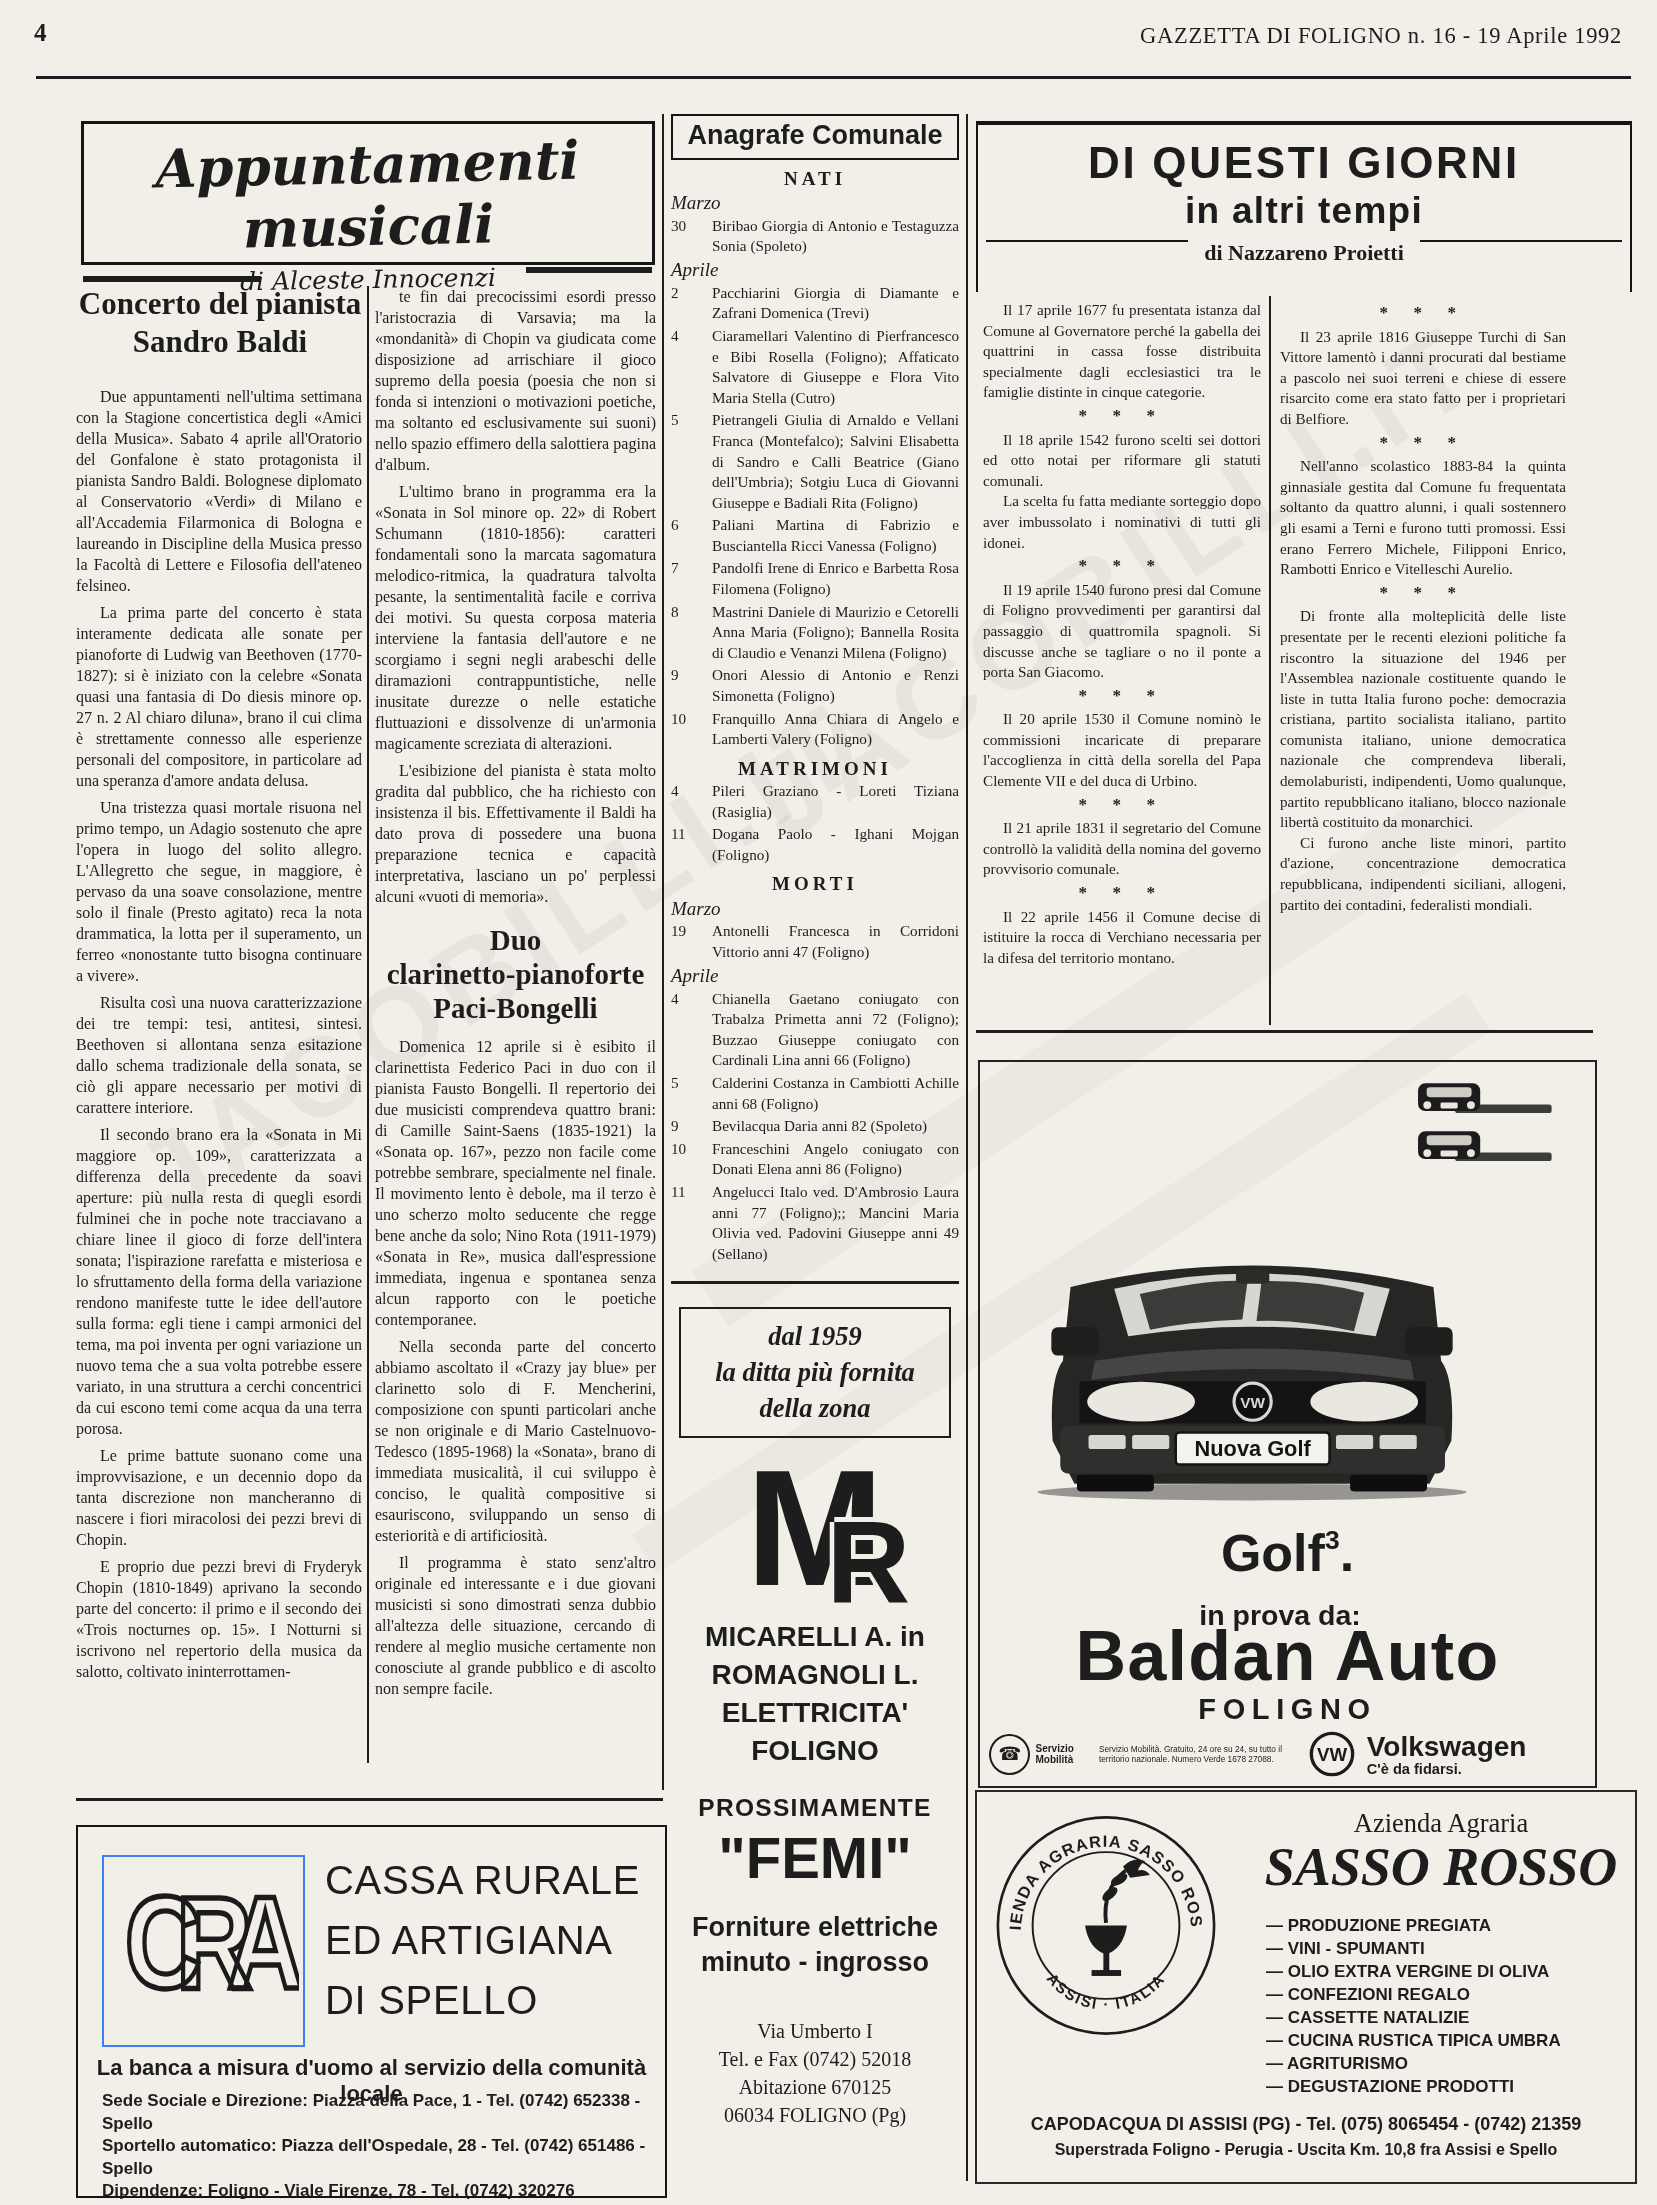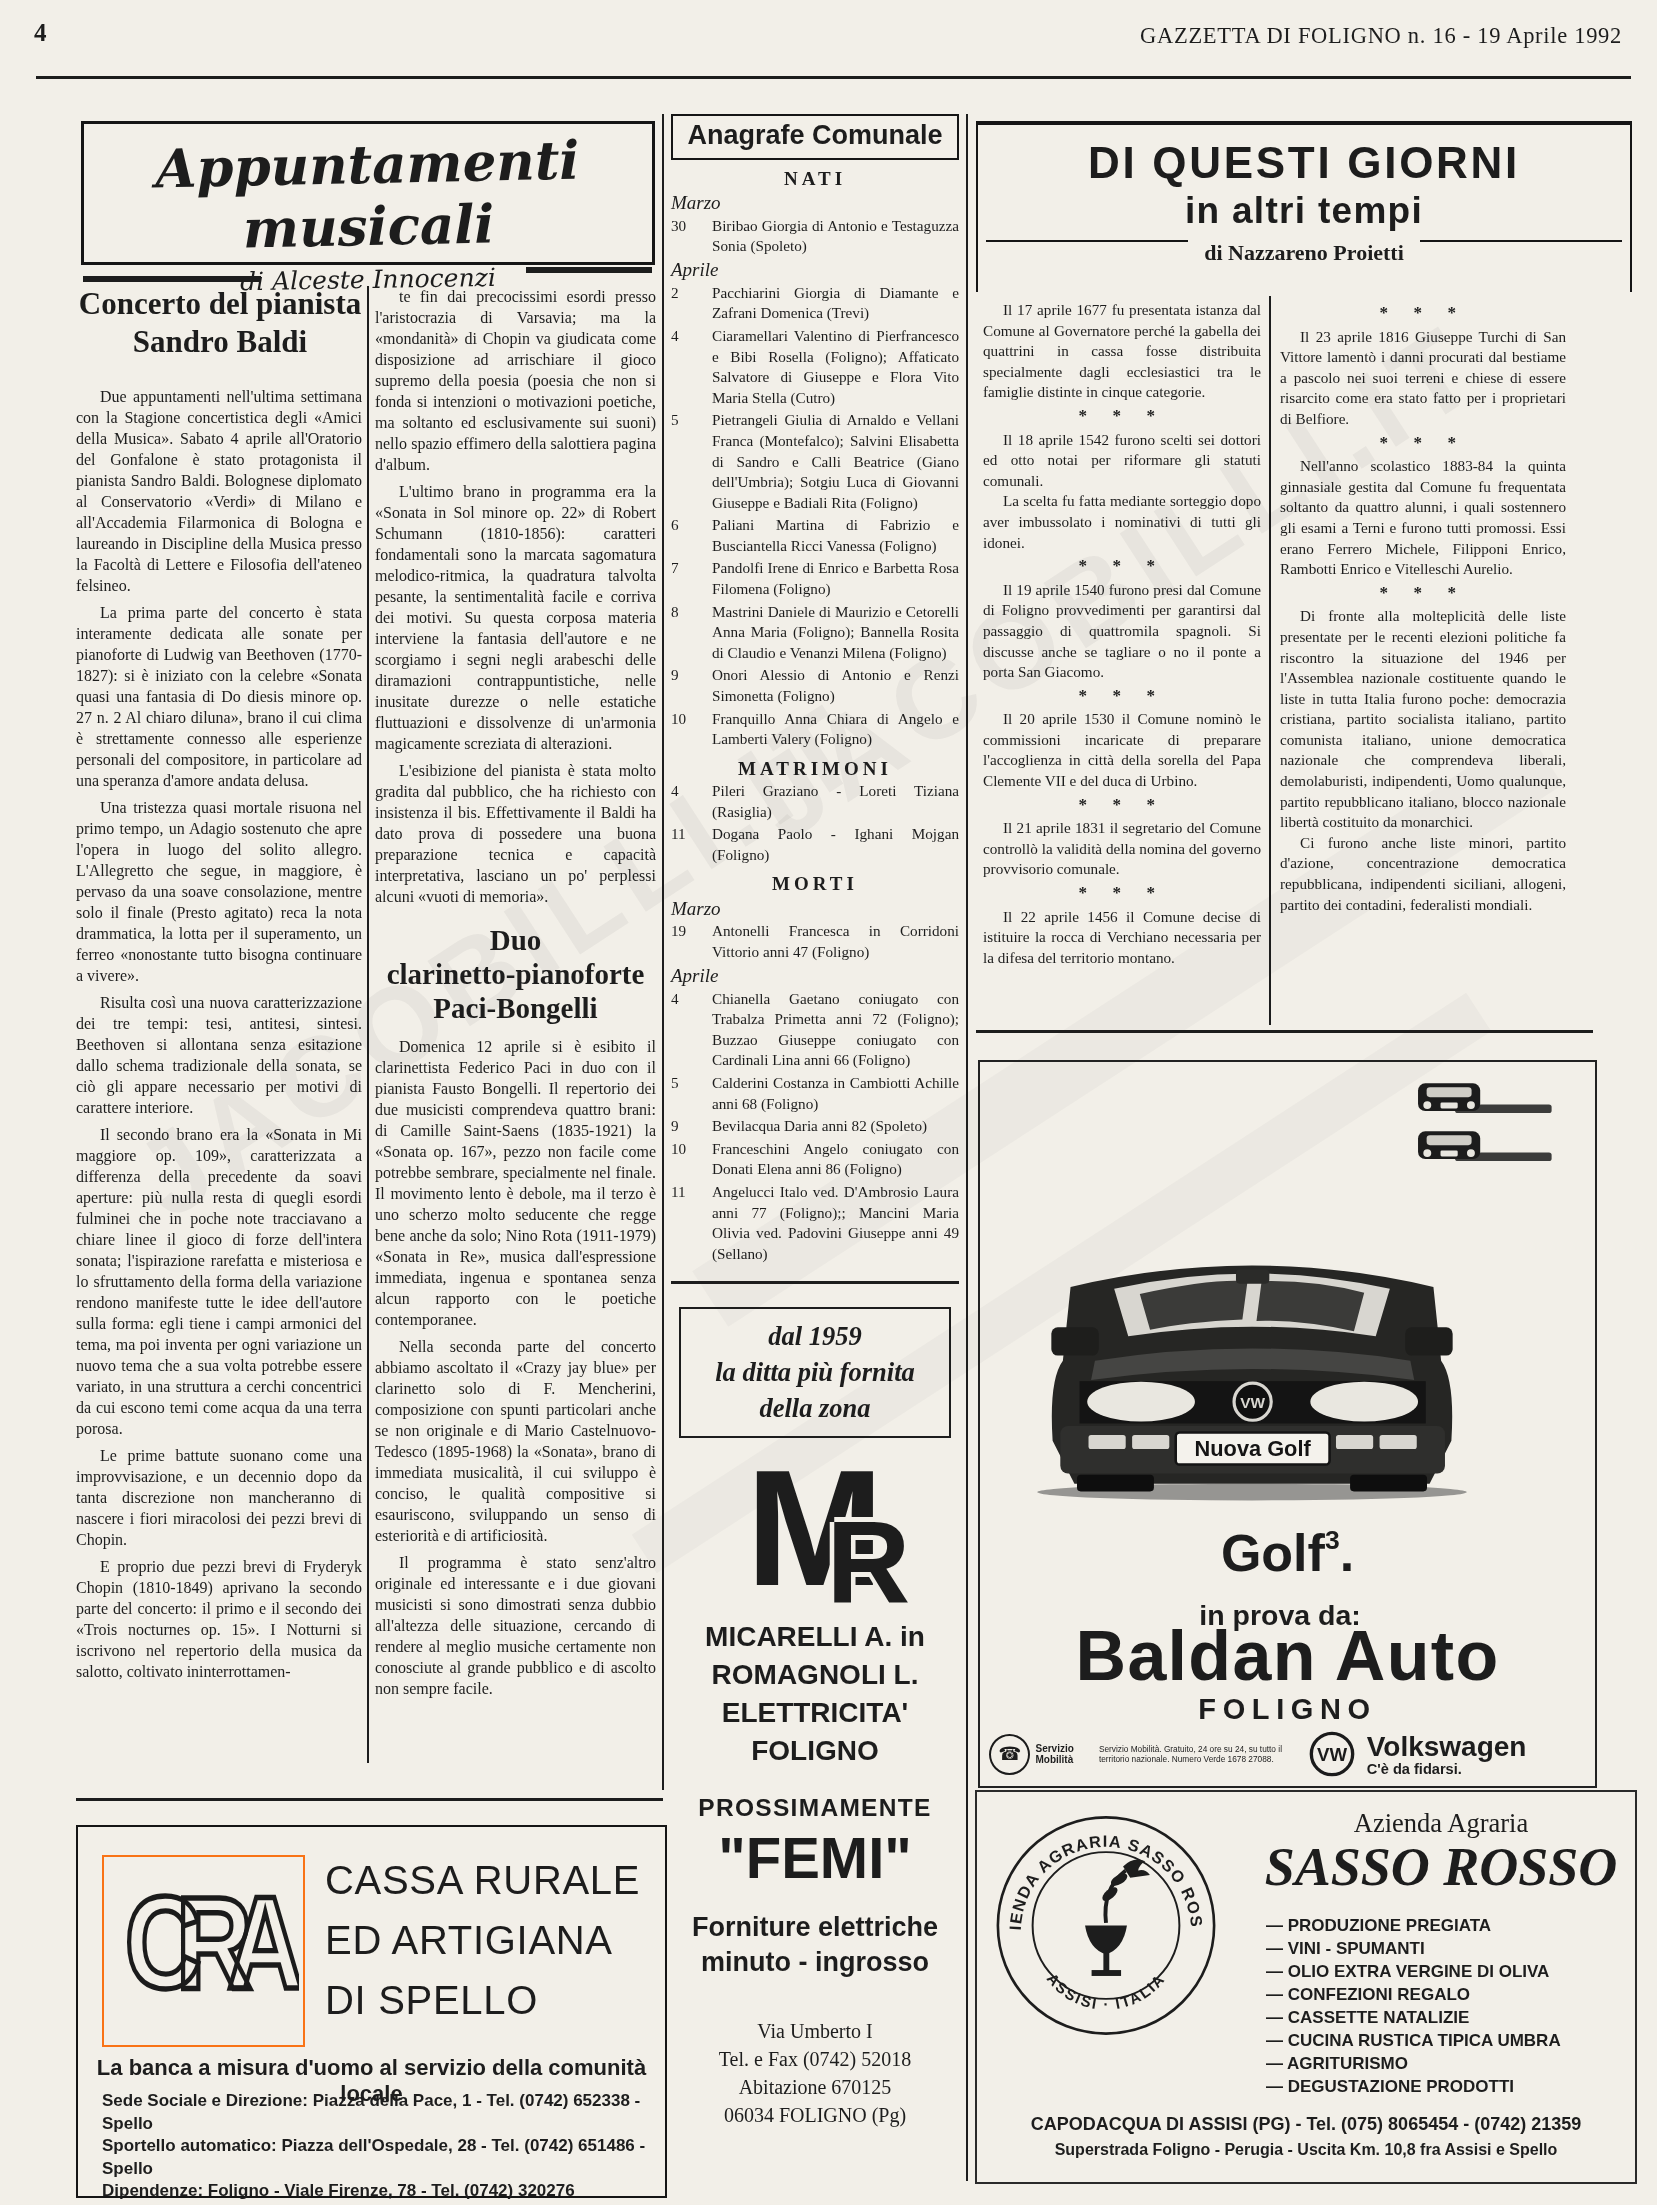--- a/index.html
+++ b/index.html
@@ -92,21 +92,21 @@
   .sm-circle{width:37px;height:37px;border:2px solid #1b1b1b;border-radius:50%;display:flex;align-items:center;justify-content:center;font-size:18.6px;}
   .sm-label{font-family:"Liberation Sans",sans-serif;font-weight:bold;font-size:10px;line-height:11.3px;width:53px;}
   .smallprint{flex:1;font-family:"Liberation Sans",sans-serif;font-size:8.3px;line-height:10px;}
   .vw-brandblock{width:219px;text-align:left;}
   .vw-brand{font-family:"Liberation Sans",sans-serif;font-weight:bold;font-size:28px;line-height:29px;}
   .vw-slogan{font-family:"Liberation Sans",sans-serif;font-weight:bold;font-size:14.6px;}
 
   
   .cassa-rule{left:76px;top:1798px;width:587px;height:3.3px;}
   .cassa-box{left:76px;top:1825px;width:587px;height:369px;border:2.7px solid #151515;}
-  .cassa-logo{position:absolute;left:24px;top:28px;width:199px;height:188px;border:2px solid #f97316;}
+  .cassa-logo{position:absolute;left:24px;top:28px;width:199px;height:188px;border:2px solid #3b82f6;}
   .cassa-name{position:absolute;left:247px;top:22.5px;font-family:"Liberation Sans",sans-serif;
               font-size:40px;line-height:60px;letter-spacing:0.7px;}
   .cassa-slogan{position:absolute;left:0;right:0;top:228px;text-align:center;
                 font-family:"Liberation Sans",sans-serif;font-weight:bold;font-size:22px;}
   .cassa-addrs{position:absolute;left:24px;right:13.3px;top:263px;font-family:"Liberation Sans",sans-serif;
                font-weight:bold;font-size:17px;line-height:22.5px;}
   .cassa-addrs .ind{padding-left:93px;}
 
   
   .sasso-box{left:975px;top:1790px;width:658px;height:390px;border:2px solid #2a2a2a;}

